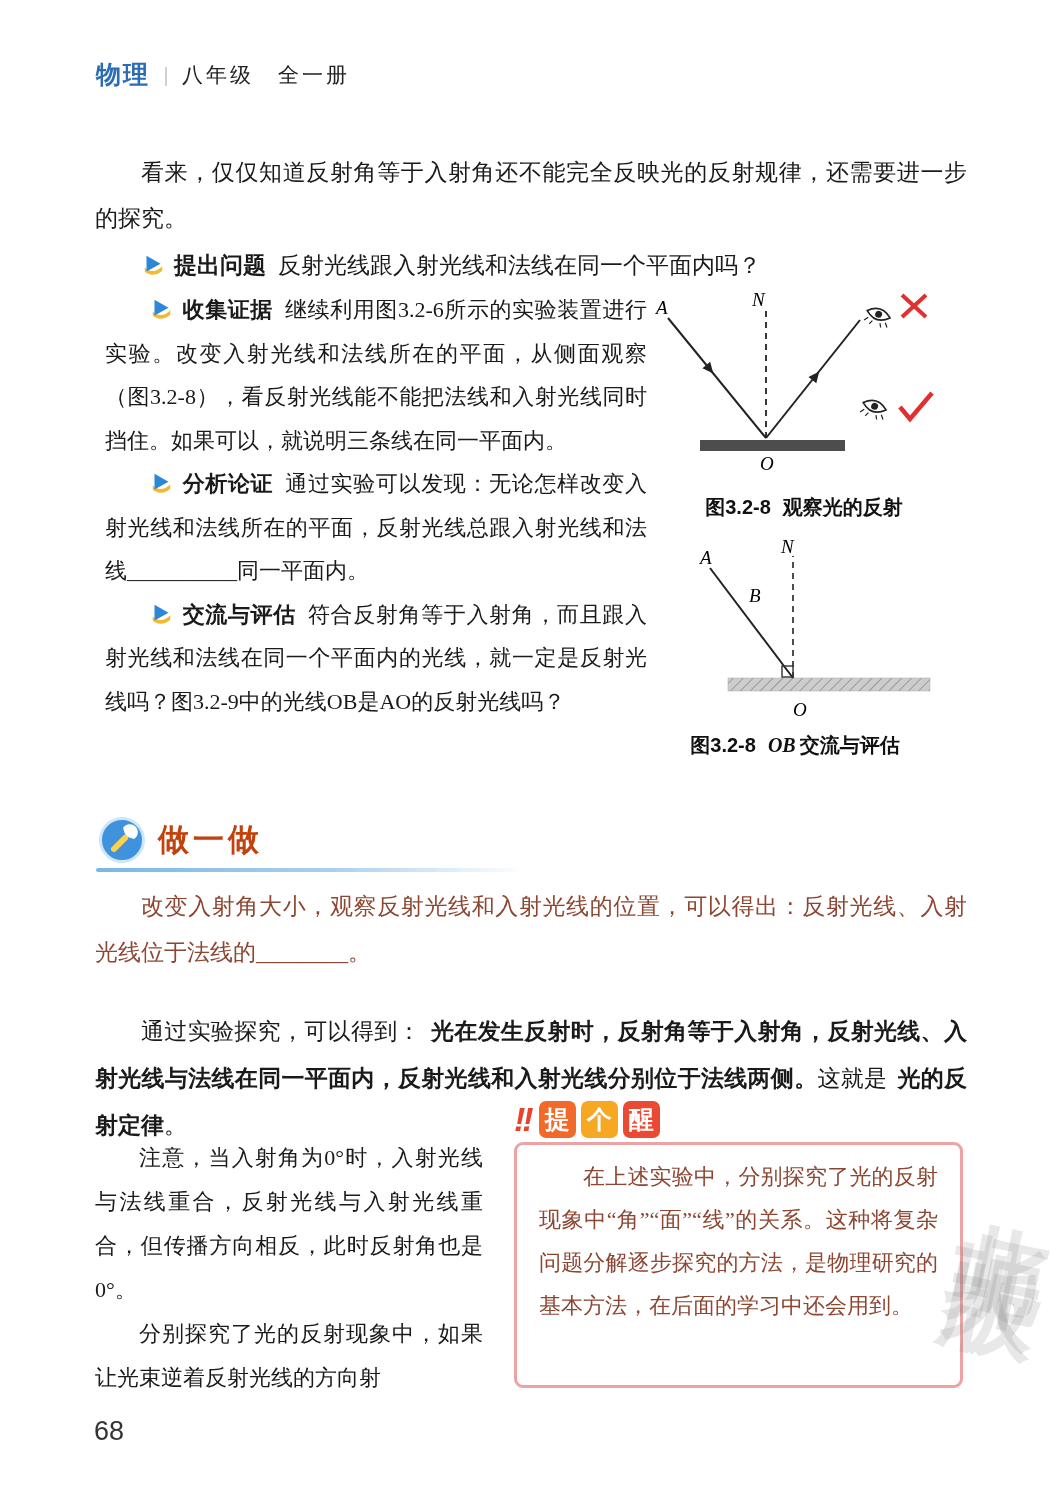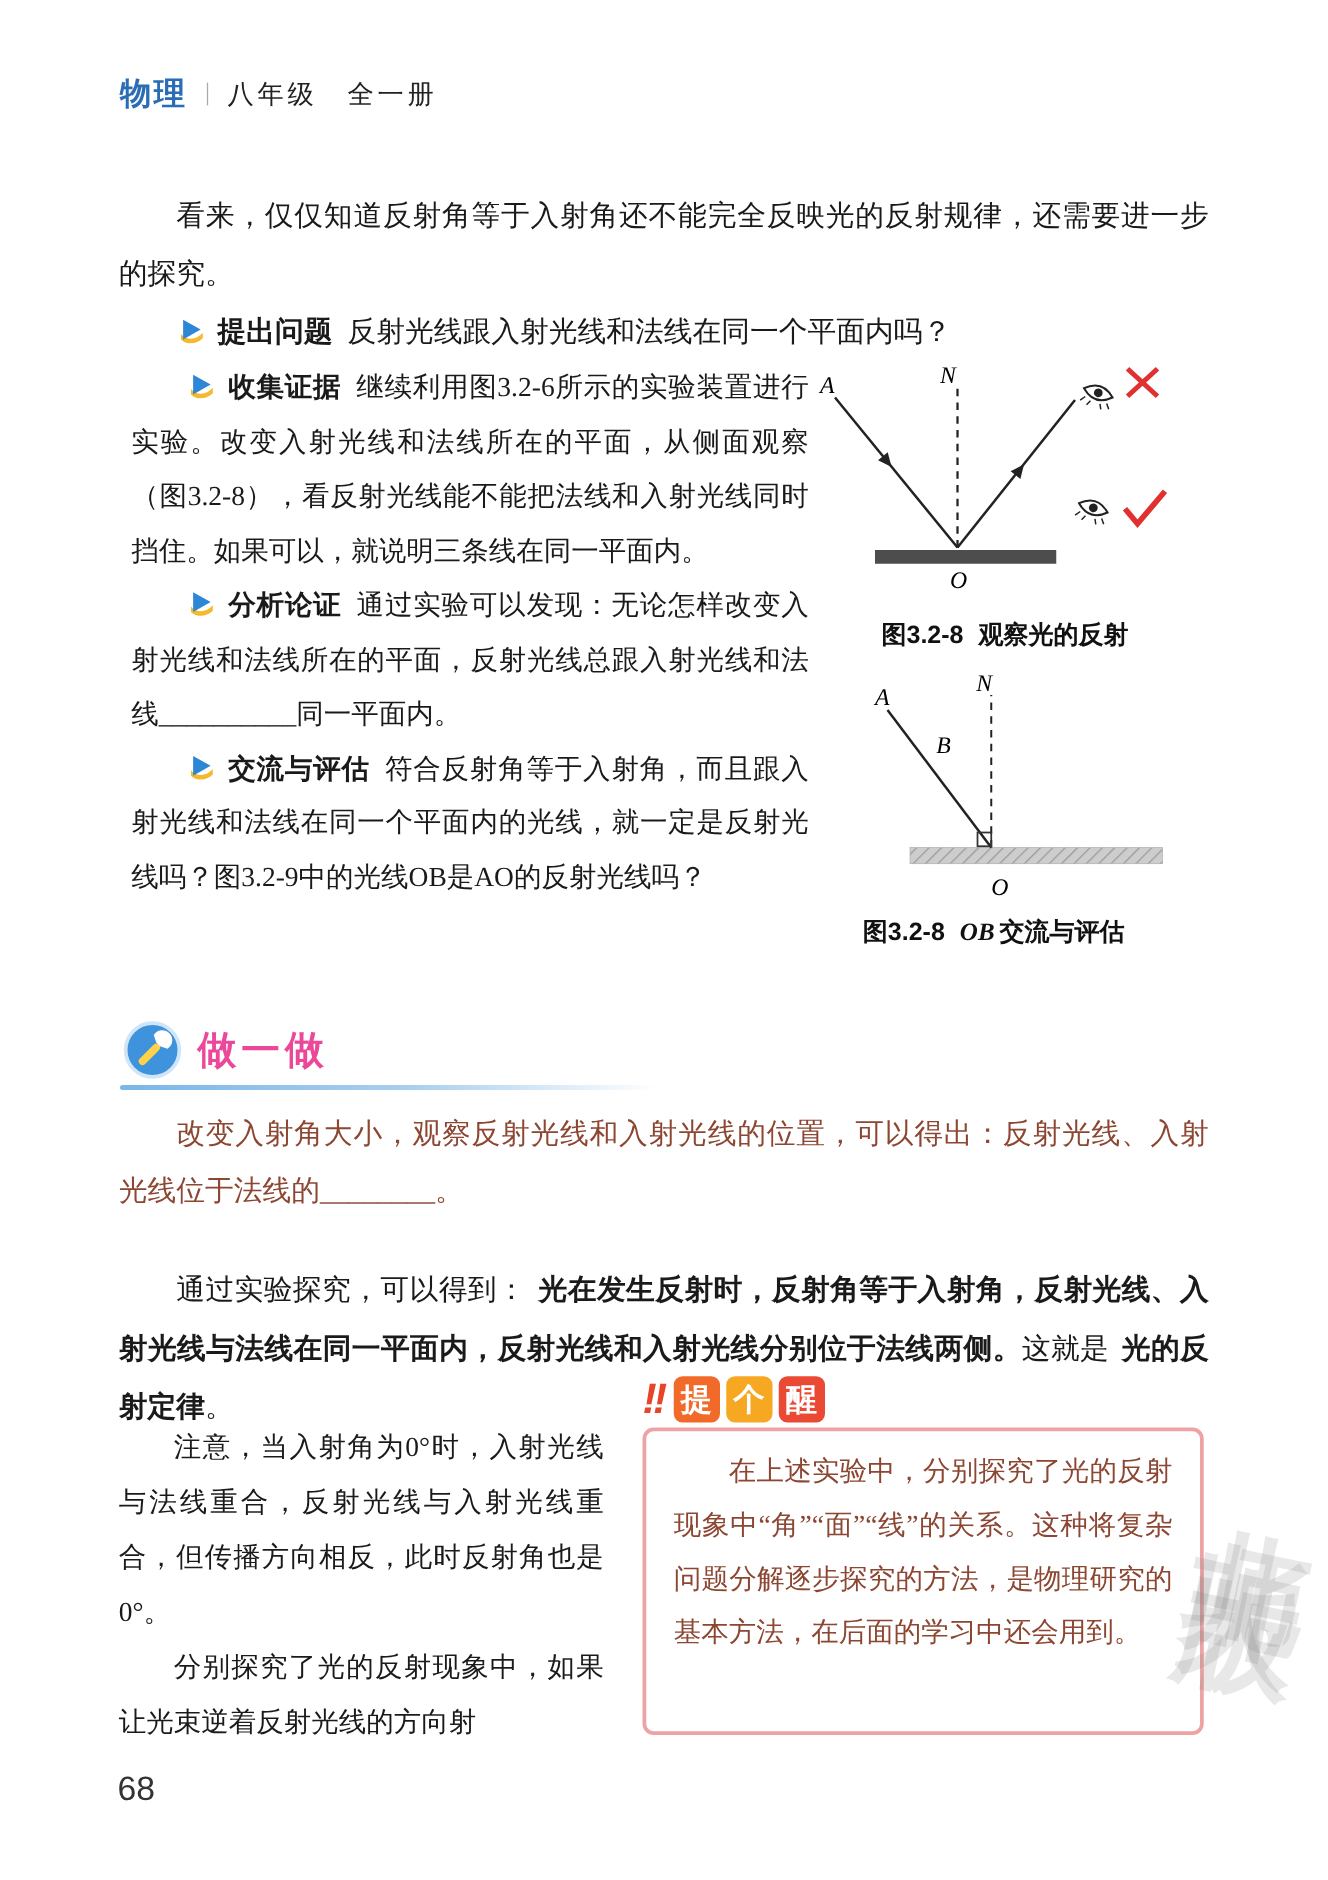--- a/index.html
+++ b/index.html
@@ -37,21 +37,21 @@
   .cap1 { left:648px; top:494px; width:312px; }
   .cap2 { left:635px; top:732px; width:320px; }
   .cap-text { margin-left:12px; }
   .cap-ital { font-style:italic; font-family:"Liberation Serif", serif; margin-left:12px; margin-right:4px; }
 
   
   .activity-header { position:absolute; left:98px; top:816px; display:flex; align-items:center; }
   .activity-icon { width:48px; height:48px; margin-right:12px; }
   .activity-icon svg { display:block; width:100%; height:100%; }
   .activity-title { font-family:"Liberation Sans", sans-serif; font-weight:bold;
-                    font-size:31px; color:#ec4899; letter-spacing:4px; }
+                    font-size:31px; color:#c2410c; letter-spacing:4px; }
   .activity-swoosh { position:absolute; left:96px; top:868px; width:430px; height:4px; border-radius:3px;
                      background:linear-gradient(90deg,#7ab6e8 0%,#aacfee 55%,rgba(170,207,238,0) 100%); }
   .activity-text { position:absolute; left:95px; top:884px; width:872px;
                    font-size:23px; line-height:46px; color:#8c4632; text-indent:2em; text-align:justify; }
 
   
   .summary { position:absolute; left:95px; top:1008px; width:872px;
              font-size:23px; line-height:47px; text-align:justify; text-indent:2em; }
   .bold-seg { font-family:"Liberation Sans", sans-serif; font-weight:bold;margin-left:10px; }
 

